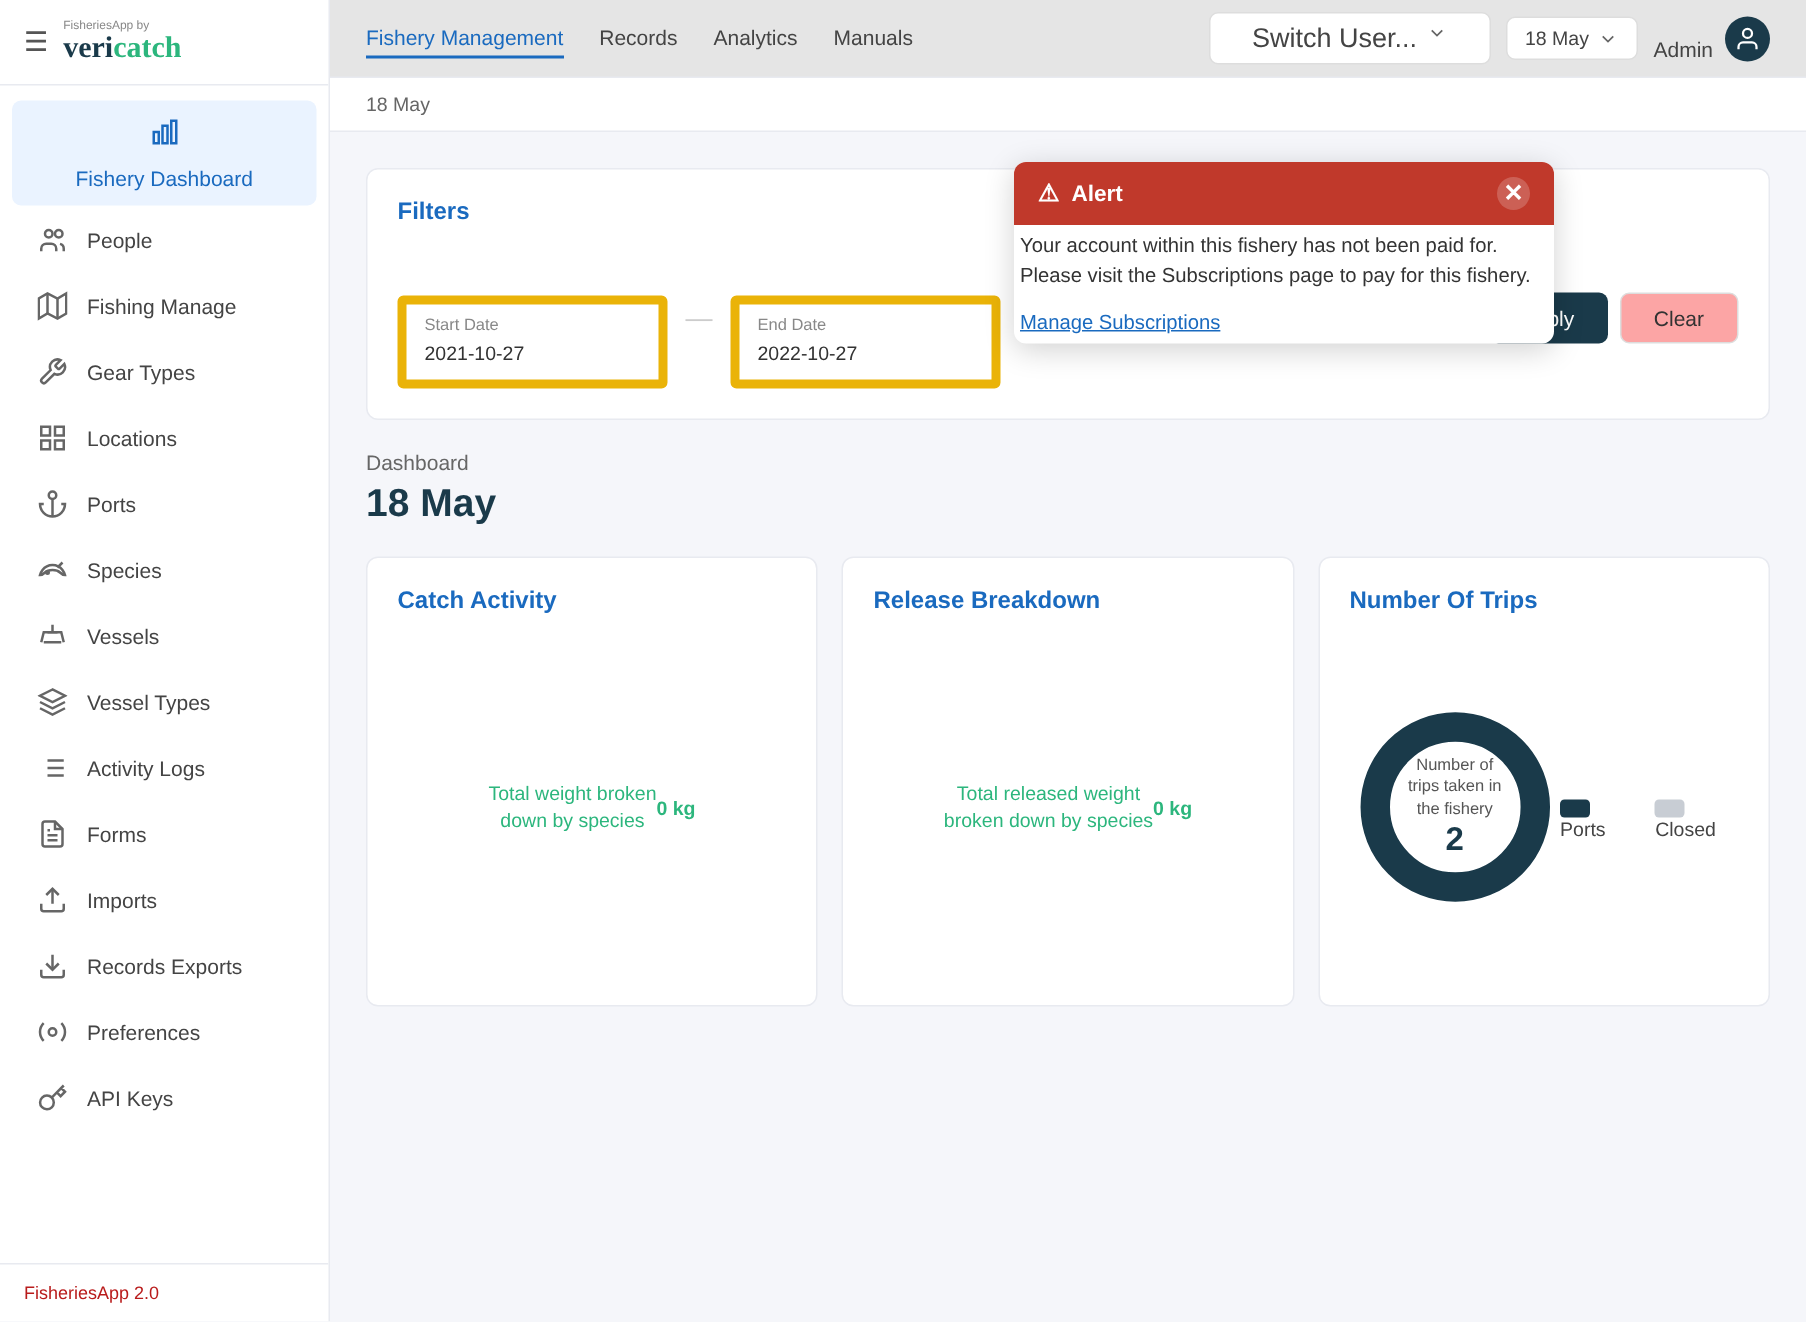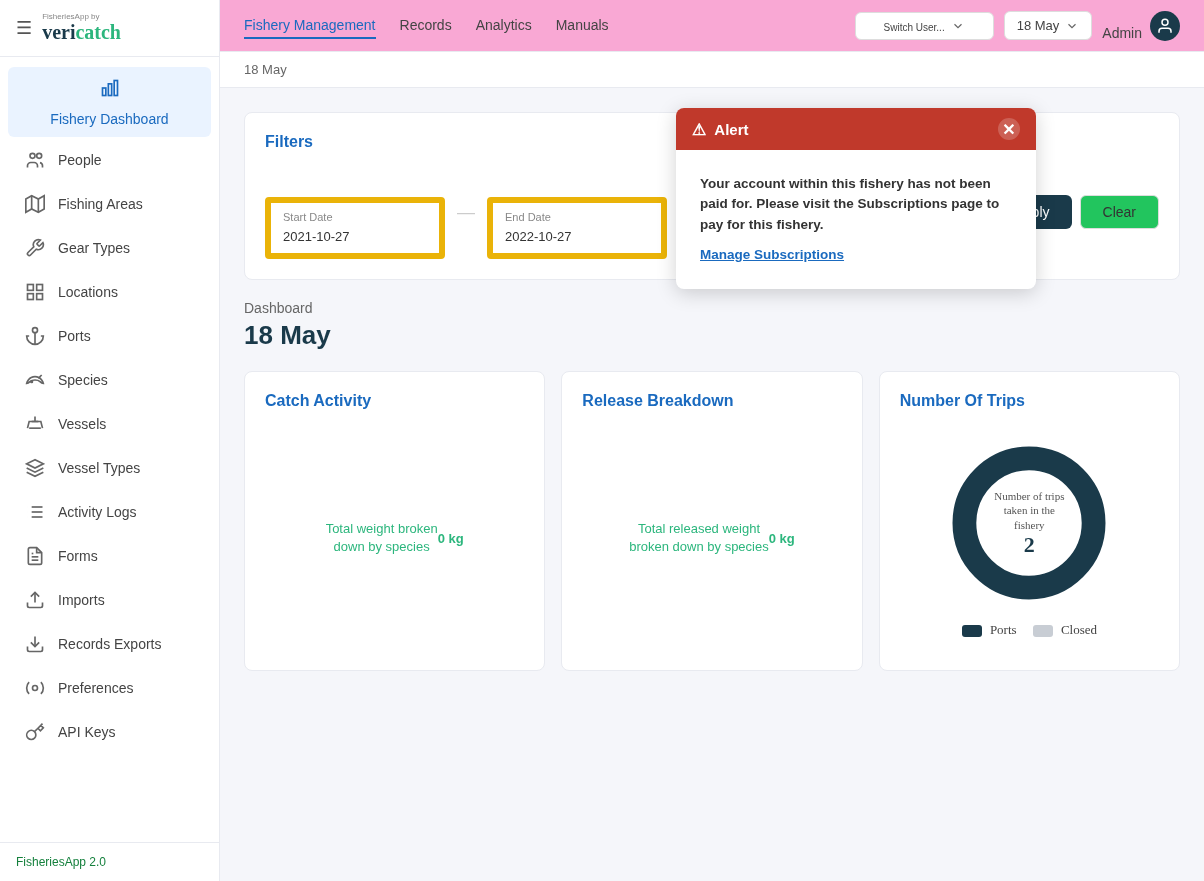--- a/index.html
+++ b/index.html
@@ -39,53 +39,53 @@
       color: #444;
       font-size: 14px;
       border-radius: 6px;
       margin: 2px 8px;
       transition: background 0.15s;
     }
     .nav-item.active { background: #eaf3ff; color: #1a6abf; flex-direction: column; }
     .nav-item .nav-icon { width: 22px; height: 22px; display: flex; align-items: center; justify-content: center; flex-shrink: 0; }
     .nav-icon svg { width: 20px; height: 20px; }
 
-    .sidebar-footer { padding: 12px 16px; border-top: 1px solid #e8eaf0; font-size: 12px; color: #15803d; }
+    .sidebar-footer { padding: 12px 16px; border-top: 1px solid #e8eaf0; font-size: 12px; color: #b91c1c; }
 
     
     .main { flex: 1; display: flex; flex-direction: column; overflow: hidden; }
 
     
     .topnav {
-      background: #f9a8d4;
+      background: #e5e5e5;
       border-bottom: 1px solid #e8eaf0;
       display: flex;
       align-items: center;
       padding: 0 24px;
       height: 52px;
       gap: 24px;
     }
     .topnav-item {
       font-size: 14px;
       color: #444;
       cursor: pointer;
       padding: 4px 0;
       border-bottom: 2px solid transparent;
     }
     .topnav-item.active { color: #1a6abf; border-bottom-color: #1a6abf; }
 
     .topnav-right { margin-left: auto; display: flex; align-items: center; gap: 10px; }
     .switch-user-btn {
       display: flex;
-      align-items: flex-end;
+      align-items: flex-start;
       gap: 6px;
       border: 1px solid #ddd;
       border-radius: 6px;
       padding: 6px 28px;
-      font-size: 10px;
+      font-size: 18px;
       cursor: pointer;
       background: #fff;
       color: #444;
     }
     .date-selector {
       display: flex;
       align-items: center;
       gap: 6px;
       border: 1px solid #ddd;
       border-radius: 6px;
@@ -141,21 +141,21 @@
       cursor: pointer;
       font-size: 16px;
       width: 22px;
       height: 22px;
       display: flex;
       align-items: center;
       justify-content: center;
       border-radius: 50%;
       background: rgba(255,255,255,0.2);
     }
-    .alert-body { padding: 24px; font-size: 13.5px; color: #333; line-height: 1.5; font-weight: bold; }
+    .alert-body { padding: 4px; font-size: 13.5px; color: #333; line-height: 1.5; }
     .alert-link { color: #1a6abf; text-decoration: underline; cursor: pointer; display: block; margin-top: 10px; font-size: 13.5px; }
 
     
     .filters-card {
       background: #fff;
       border-radius: 8px;
       border: 1px solid #e8eaf0;
       padding: 20px;
       margin-bottom: 20px;
     }
@@ -182,21 +182,21 @@
     .btn-apply {
       background: #1a3a4a;
       color: #fff;
       border: none;
       border-radius: 6px;
       padding: 8px 22px;
       font-size: 14px;
       cursor: pointer;
     }
     .btn-clear {
-      background: #22c55e;
+      background: #fca5a5;
       color: #333;
       border: 1px solid #ddd;
       border-radius: 6px;
       padding: 8px 22px;
       font-size: 14px;
       cursor: pointer;
     }
 
     
     .dashboard-section { margin-bottom: 20px; }
@@ -226,23 +226,21 @@
       text-align: center;
     }
     .breakdown-label { font-size: 13px; color: #2cb67d; line-height: 1.4; }
     .breakdown-value { font-size: 13px; color: #2cb67d; font-weight: 600; }
 
     
     .donut-container {
       flex: 1;
       display: flex;
       align-items: center;
-      justify-content: center;
-      flex-direction: column;
-      font-family: Liberation Serif, serif;
+      flex-direction: row;
     }
     .donut-wrapper {
       position: relative;
       width: 170px;
       height: 170px;
     }
     .donut-wrapper svg { width: 100%; height: 100%; }
     .donut-center-text {
       position: absolute;
       top: 50%;
@@ -300,21 +298,21 @@
     </div>
 
     <div class="nav-item">
       <span class="nav-icon">
         <svg viewBox="0 0 24 24" fill="none" stroke="#666" stroke-width="2">
             <polygon points="1 6 1 22 8 18 16 22 23 18 23 2 16 6 8 2 1 6"></polygon>
             <line x1="8" y1="2" x2="8" y2="18"></line>
             <line x1="16" y1="6" x2="16" y2="22"></line>
           </svg>
       </span>
-      <span>Fishing Areas</span>
+      <span>Fishing Manage</span>
     </div>
 
     <div class="nav-item">
       <span class="nav-icon">
         <svg viewBox="0 0 24 24" fill="none" stroke="#666" stroke-width="2">
             <path d="M14.7 6.3a1 1 0 0 0 0 1.4l1.6 1.6a1 1 0 0 0 1.4 0l3.77-3.77a6 6 0 0 1-7.94 7.94l-6.91 6.91a2.12 2.12 0 0 1-3-3l6.91-6.91a6 6 0 0 1 7.94-7.94l-3.76 3.76z"></path>
           </svg>
       </span>
       <span>Gear Types</span>
     </div>

